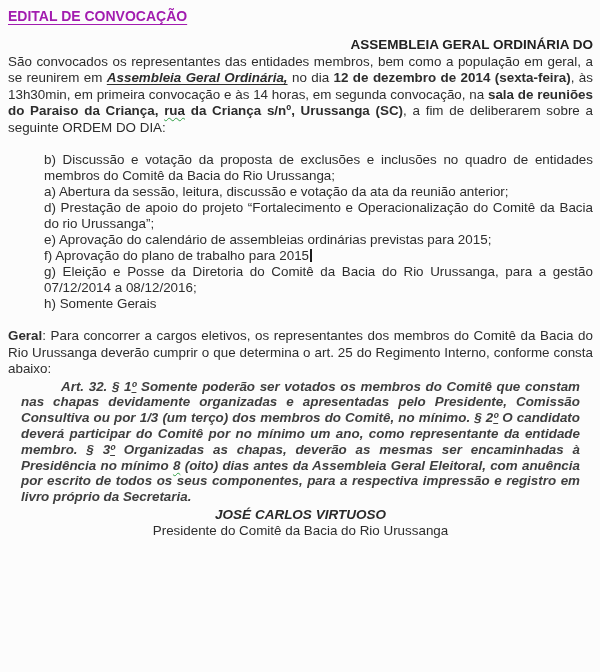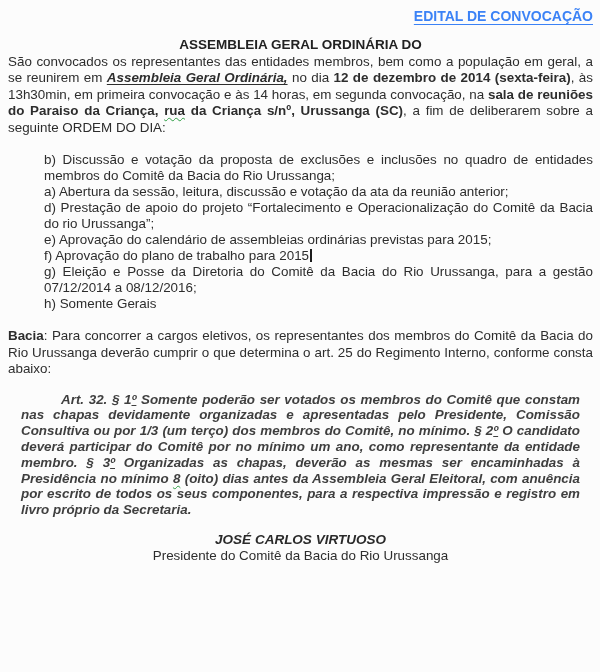--- a/index.html
+++ b/index.html
@@ -6,27 +6,27 @@
   body {
     width: 600px; height: 672px;
     background: #fcfcfc;
     overflow: hidden;
     font-family: "Liberation Sans", sans-serif;
     color: #2d2d2d;
   }
   .page { padding: 8px 7px 0 8px; }
 
   .title {
-    text-align: right; font-weight: bold; font-size: 14px;
-    line-height: 17px; color: #3b82f6;
+    text-align: left; font-weight: bold; font-size: 14px;
+    line-height: 17px; color: #a21caf;
   }
   .title .u { text-decoration: underline; text-underline-offset: 3px; }
 
   .subtitle {
-    text-align: center; font-weight: bold; font-size: 13.5px;
+    text-align: right; font-weight: bold; font-size: 13.5px;
     line-height: 16.5px; margin-top: 12px; color: #222;
   }
 
   .intro {
     text-align: justify;
     font-size: 13.4px; line-height: 16.6px;
   }
   .b { font-weight: bold; }
   .assembly {
     font-weight: bold; font-style: italic;
@@ -51,32 +51,32 @@
     display: inline-block; width: 2px; height: 13px;
     background: #1c1c1c; vertical-align: -2px; margin-left: 1px;
   }
 
   .nota {
     margin-top: 16px; text-align: justify;
     font-size: 13.4px; line-height: 16.4px;
   }
 
   .quote {
-    margin: 14px 13px 0 13px;
+    margin: 1px 13px 0 13px;
     text-align: justify;
     font-weight: bold; font-style: italic;
     font-size: 13.4px; line-height: 15.8px;
     color: #3f3f3f;
     text-indent: 40px;
   }
   .ord { text-decoration: underline; text-underline-offset: 1px; }
 
   .dateline { margin-top: 10px; text-align: center; font-size: 13.4px; line-height: 16.4px; }
   .sig-name {
-    margin-top: 14px; text-align: center;
+    margin-top: 2px; text-align: center;
     font-weight: bold; font-style: italic;
     font-size: 13.5px; line-height: 16px; color: #2a2a2a;
   }
   .sig-role { text-align: center; font-size: 13.4px; line-height: 15px; }
 </style>
 </head>
 <body>
 
 <div class="page">
 
@@ -91,21 +91,21 @@
   <div class="agenda">
     <div class="item"><span>b)</span> <span>Discussão e votação da proposta de exclusões e inclusões no quadro de entidades membros do Comitê da Bacia do Rio Urussanga;</span></div>
     <div class="item"><span>a)</span> <span>Abertura da sessão, leitura, discussão e votação da ata da reunião anterior;</span></div>
     <div class="item"><span>d)</span> <span>Prestação de apoio do projeto “Fortalecimento e Operacionalização do Comitê da Bacia do rio Urussanga”;</span></div>
     <div class="item"><span>e)</span> <span>Aprovação do calendário de assembleias ordinárias previstas para 2015;</span></div>
     <div class="item"><span>f)</span> <span>Aprovação do plano de trabalho para 2015</span><span class="caret"></span></div>
     <div class="item"><span>g)</span> <span>Eleição e Posse da Diretoria do Comitê da Bacia do Rio Urussanga, para a gestão 07/12/2014 a 08/12/2016;</span></div>
     <div class="item"><span>h)</span> <span>Somente Gerais</span></div>
   </div>
 
-  <div class="nota"><span class="b">Bacia</span><span>: Para concorrer a cargos eletivos, os representantes dos membros do Comitê da Bacia do Rio Urussanga deverão cumprir o que determina o art. 25 do Regimento Interno, conforme consta abaixo:</span></div>
+  <div class="nota"><span class="b">Geral</span><span>: Para concorrer a cargos eletivos, os representantes dos membros do Comitê da Bacia do Rio Urussanga deverão cumprir o que determina o art. 25 do Regimento Interno, conforme consta abaixo:</span></div>
 
   <div class="quote"><span>Art. 32. § 1</span><span class="ord">º</span><span> Somente poderão ser votados os membros do Comitê que constam nas chapas devidamente organizadas e apresentadas pelo Presidente, Comissão Consultiva ou por 1/3 (um terço) dos membros do Comitê, no mínimo. § 2</span><span class="ord">º</span><span> O candidato deverá participar do Comitê por no mínimo um ano, como representante da entidade membro. § 3</span><span class="ord">º</span><span> Organizadas as chapas, deverão as mesmas ser encaminhadas à Presidência no mínimo </span><span class="squiggle">8</span><span> (oito) dias antes da Assembleia Geral Eleitoral, com anuência por escrito de todos os seus componentes, para a respectiva impressão e registro em livro próprio da Secretaria.</span></div>
 
 
   <div class="sig-name">JOSÉ CARLOS VIRTUOSO</div>
   <div class="sig-role">Presidente do Comitê da Bacia do Rio Urussanga</div>
 
 </div>
 
 </body></html>

